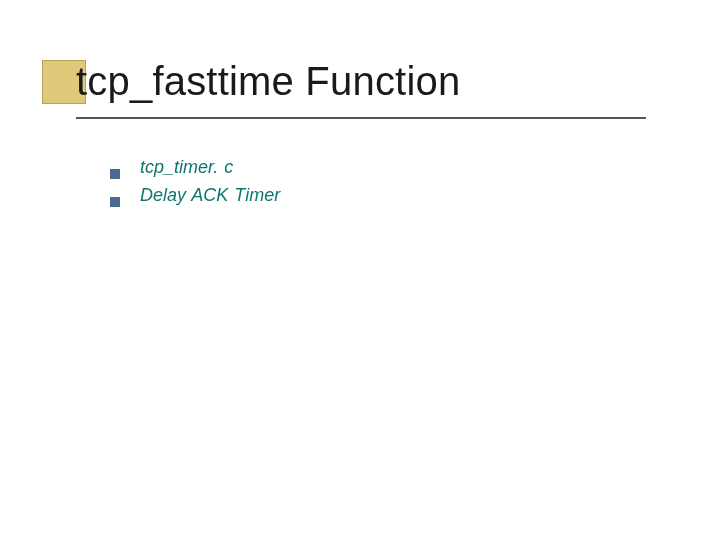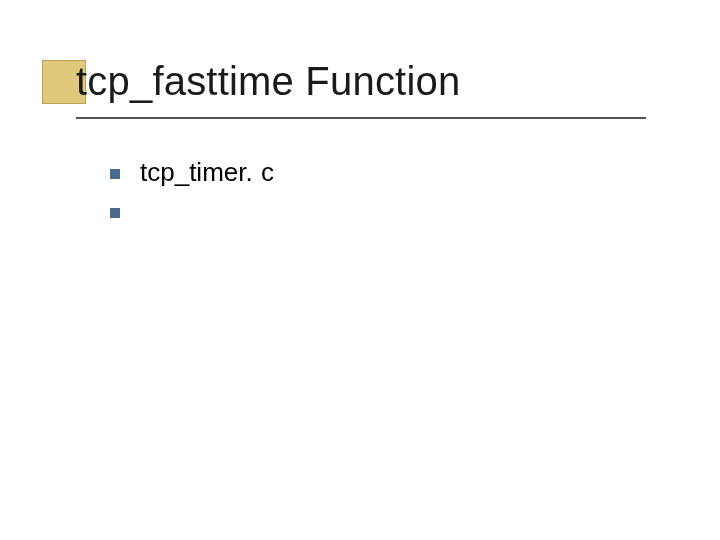--- a/index.html
+++ b/index.html
@@ -62,38 +62,40 @@
   }
   .sq {
     flex: 0 0 auto;
     width: 10px;
     height: 10px;
     background: #4b6a8f;
     margin-top: 14px;
     margin-right: 20px;
   }
   .txt {
-    font-size: 26px;
-    color: #000000;
+    font-size: 18px;
+    color: #0f766e;
     line-height: 1.35;
     word-spacing: 1px;
+    font-style: italic;
   }
 </style>
 </head>
 <body>
 
 <div class="slide">
   <div class="accent-box"></div>
   <div class="title-wrap">
     <div class="title">tcp_fasttime Function</div>
   </div>
   <div class="underline"></div>
 
   <div class="body">
     <div class="bullet-row">
       <div class="sq"></div>
       <div class="txt">tcp_timer. c</div>
     </div>
     <div class="bullet-row">
       <div class="sq"></div>
+      <div class="txt">Delay ACK Timer</div>
     </div>
   </div>
 </div>
 
 </body></html>

